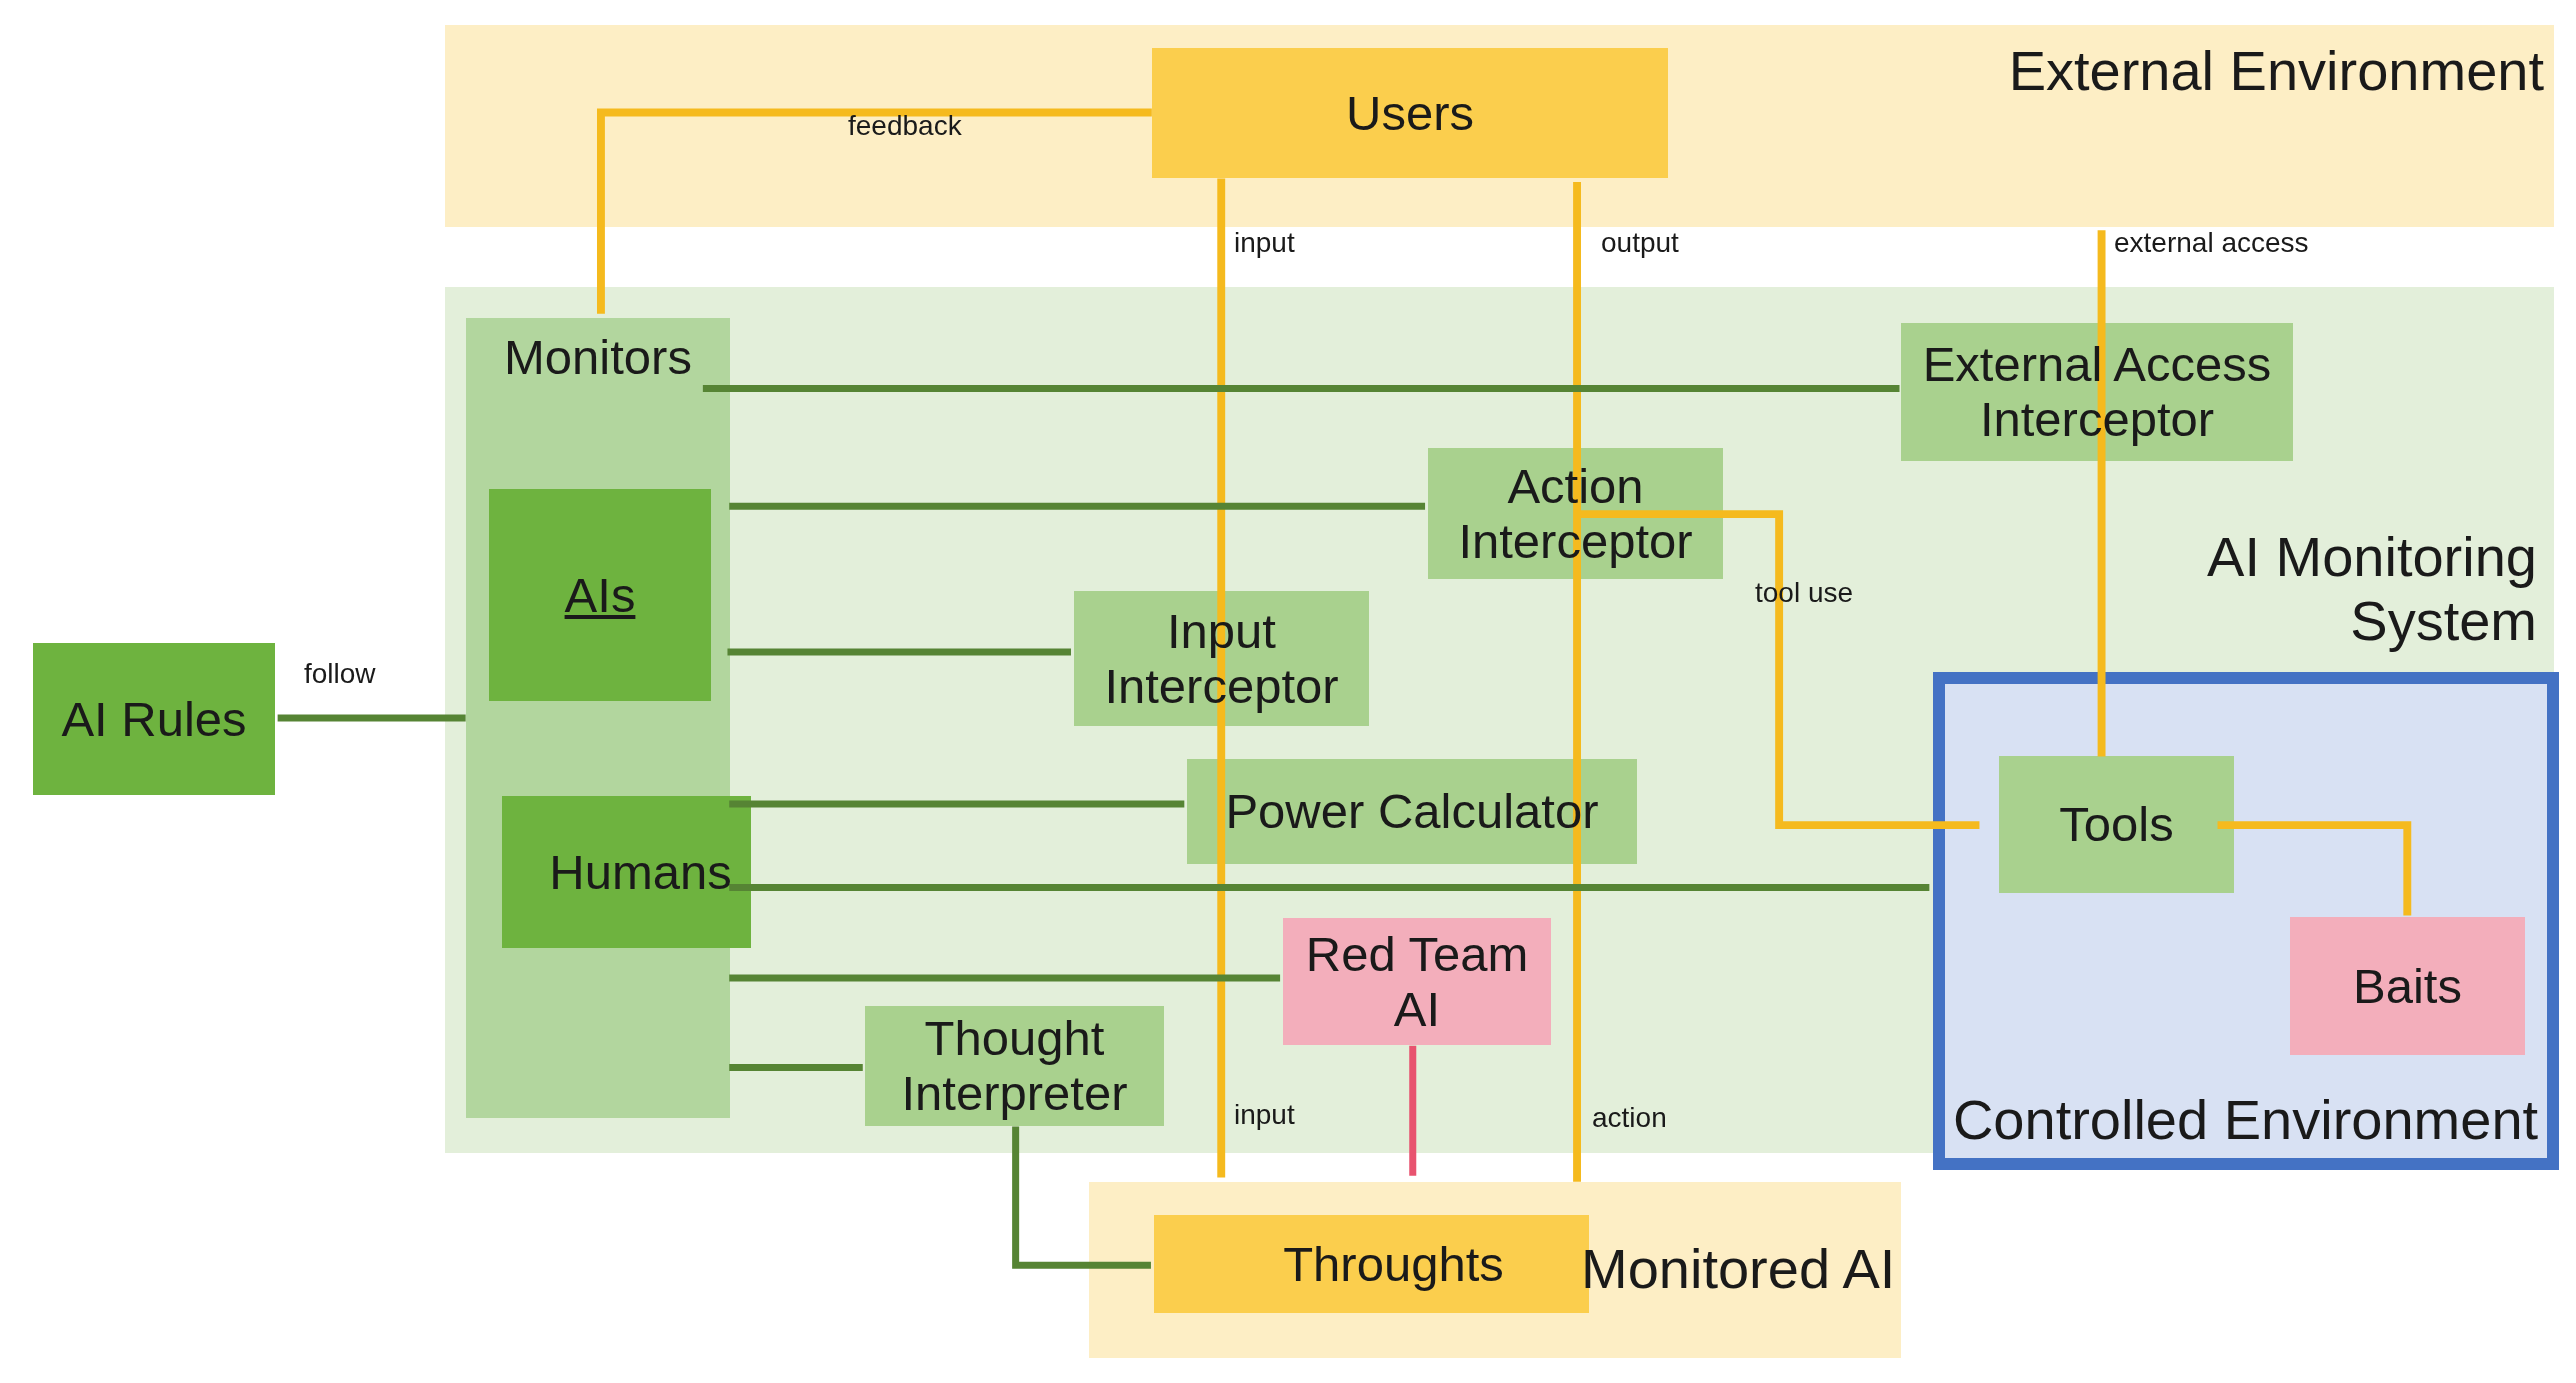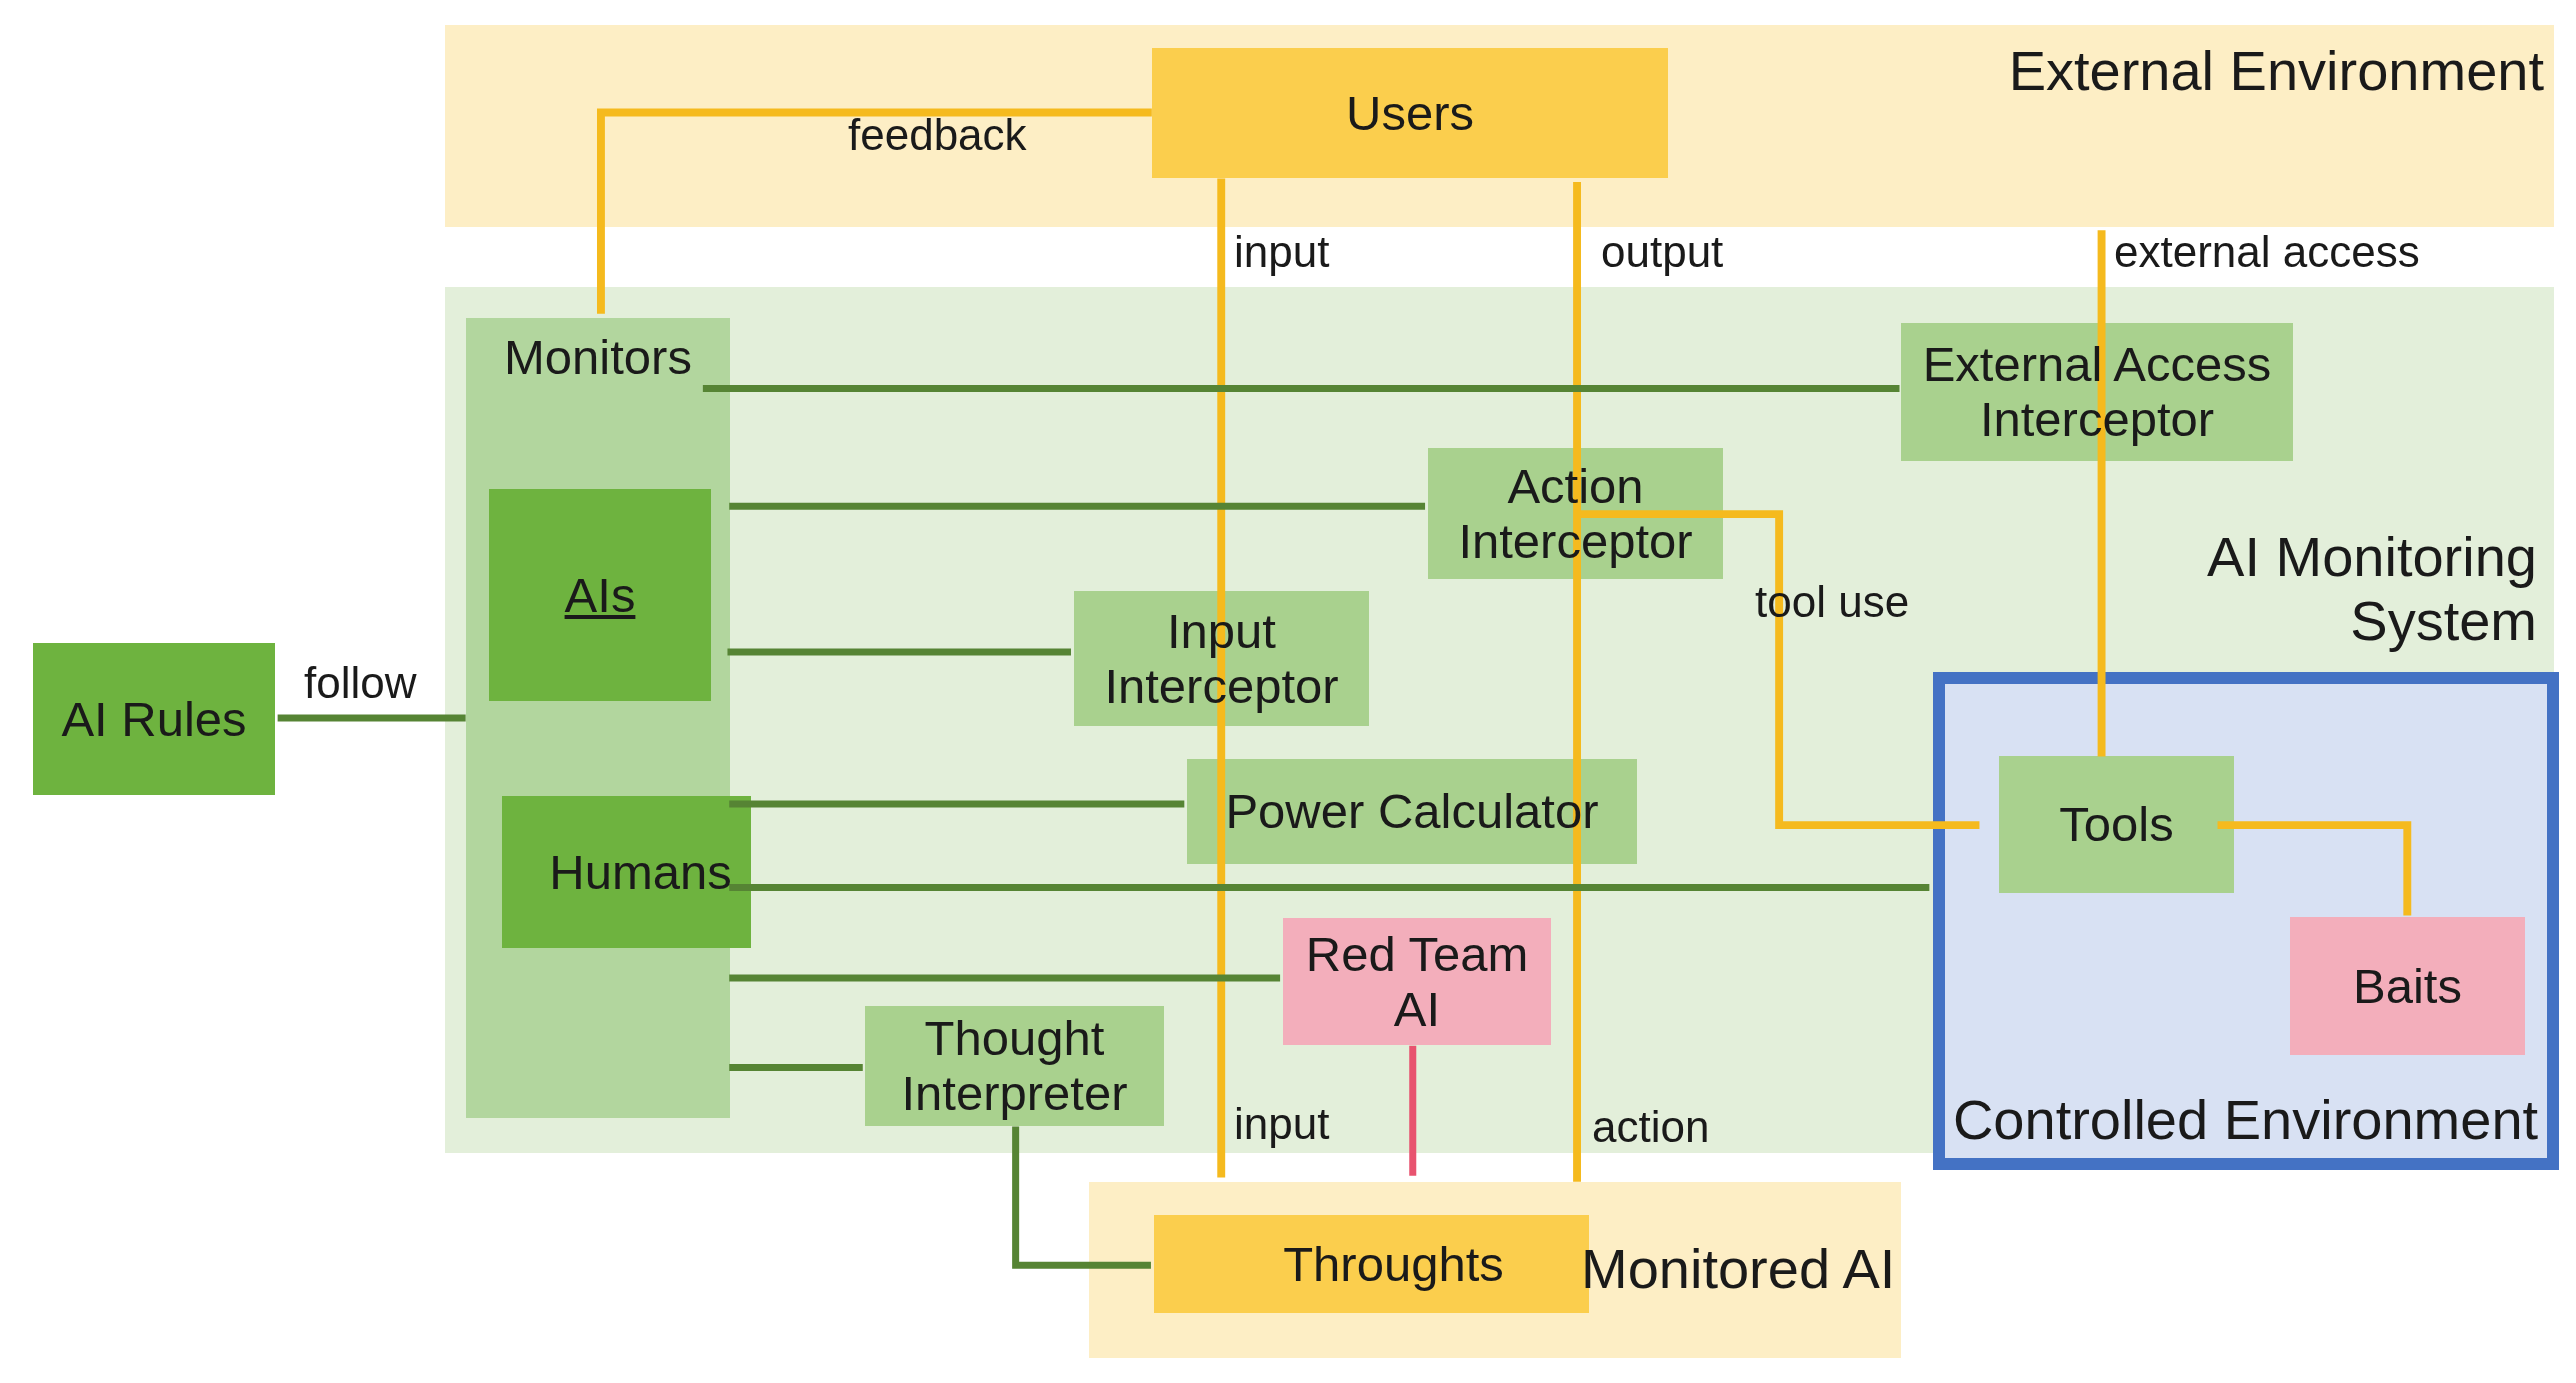--- a/index.html
+++ b/index.html
@@ -35,21 +35,21 @@
   .node{position:absolute;display:flex;align-items:center;justify-content:center;text-align:center;}
   .node .nlabel{position:relative;z-index:3;font-size:49px;line-height:1.12;white-space:pre-line;}
   .container-node{align-items:flex-start;padding-top:12.3px;box-sizing:border-box;}
 
   .fill-gold{background:var(--gold-box);}
   .fill-container{background:var(--container-green);}
   .fill-box{background:var(--box-green);}
   .fill-dark{background:var(--dark-green);}
   .fill-pink{background:var(--pink-box);}
 
-  .elabel{position:absolute;z-index:3;font-size:44px;line-height:1.1;white-space:nowrap;}
+  .elabel{position:absolute;z-index:3;font-size:28px;line-height:1.1;white-space:nowrap;}
   .rlabel{position:absolute;z-index:3;font-size:56px;line-height:1.15;white-space:pre-line;}
   .rlabel.right{text-align:right;}
 
   svg.wires{position:absolute;left:0;top:0;z-index:2;pointer-events:none;}
   svg.wires path{fill:none;}
   .wire-yellow{stroke:var(--arrow-yellow);stroke-width:9;}
   .wire-green{stroke:var(--arrow-green);stroke-width:8;}
   .wire-pink{stroke:var(--arrow-pink);stroke-width:8;}
 </style>
 </head>

